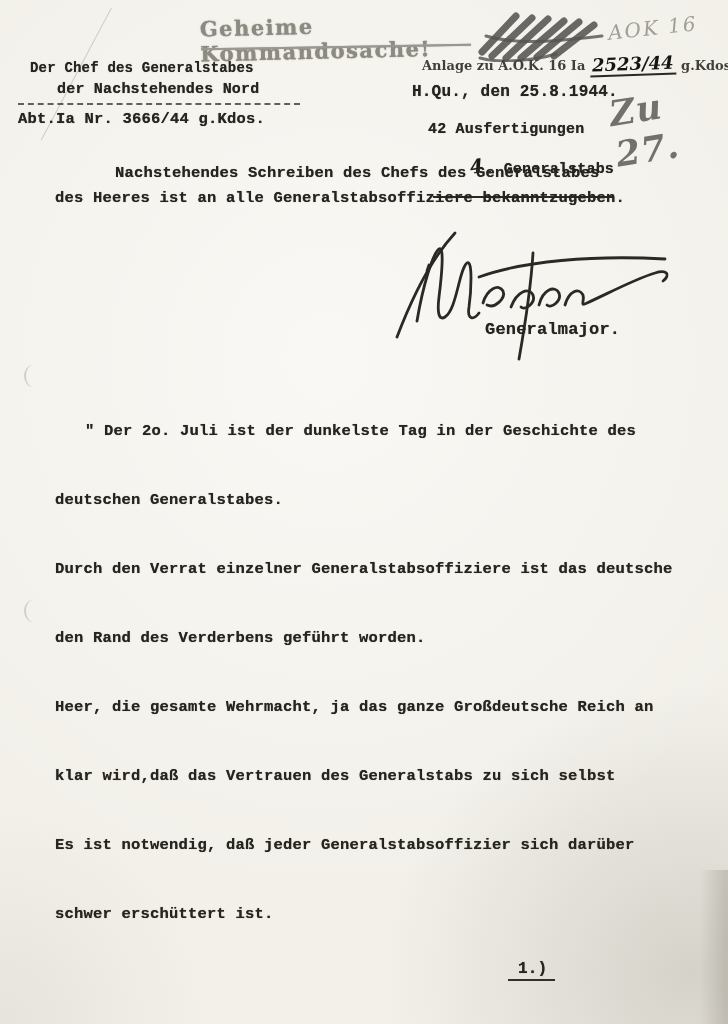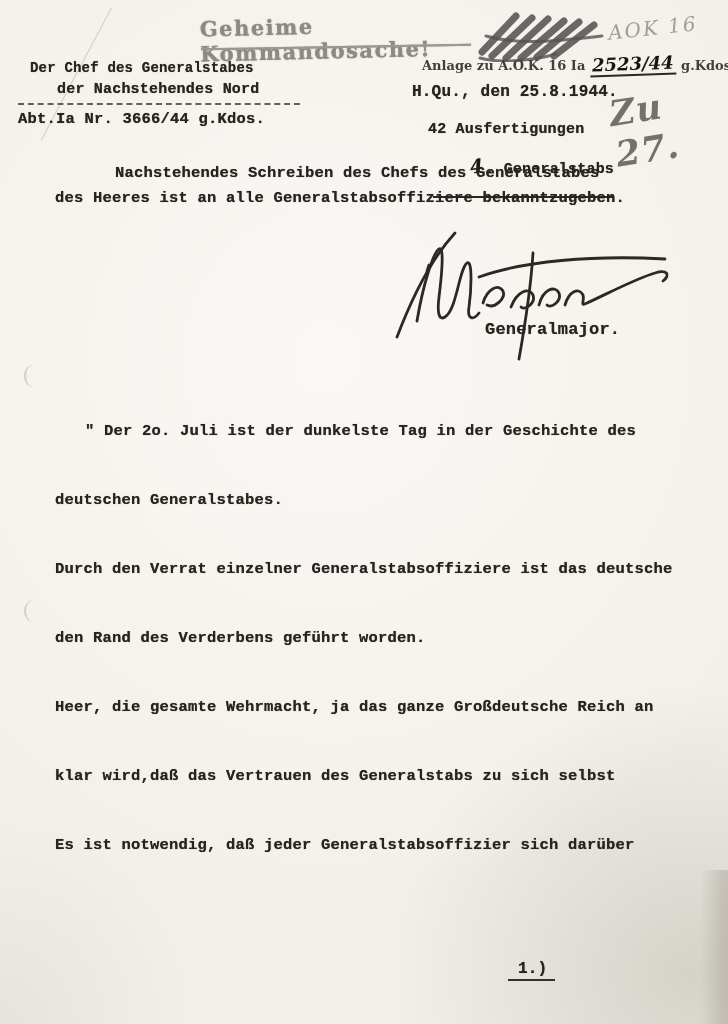--- a/index.html
+++ b/index.html
@@ -147,20 +147,21 @@
   <div class="abs typed sig-title">Generalmajor.</div>
 
   <div class="abs typed body-block">
     <div class="tline indent">" Der 2o. Juli ist der dunkelste Tag in der Geschichte des</div>
     <div class="tline">deutschen Generalstabes.</div>
     <div class="tline">Durch den Verrat einzelner Generalstabsoffiziere ist das deutsche</div>
     <div class="tline">den Rand des Verderbens geführt worden.</div>
     <div class="tline">Heer, die gesamte Wehrmacht, ja das ganze Großdeutsche Reich an</div>
     <div class="tline">klar wird,daß das Vertrauen des Generalstabs zu sich selbst</div>
     <div class="tline">Es ist notwendig, daß jeder Generalstabsoffizier sich darüber</div>
+    <div class="tline">schwer erschüttert ist.</div>
     
     
     
     
     
     
     
     
     
     

